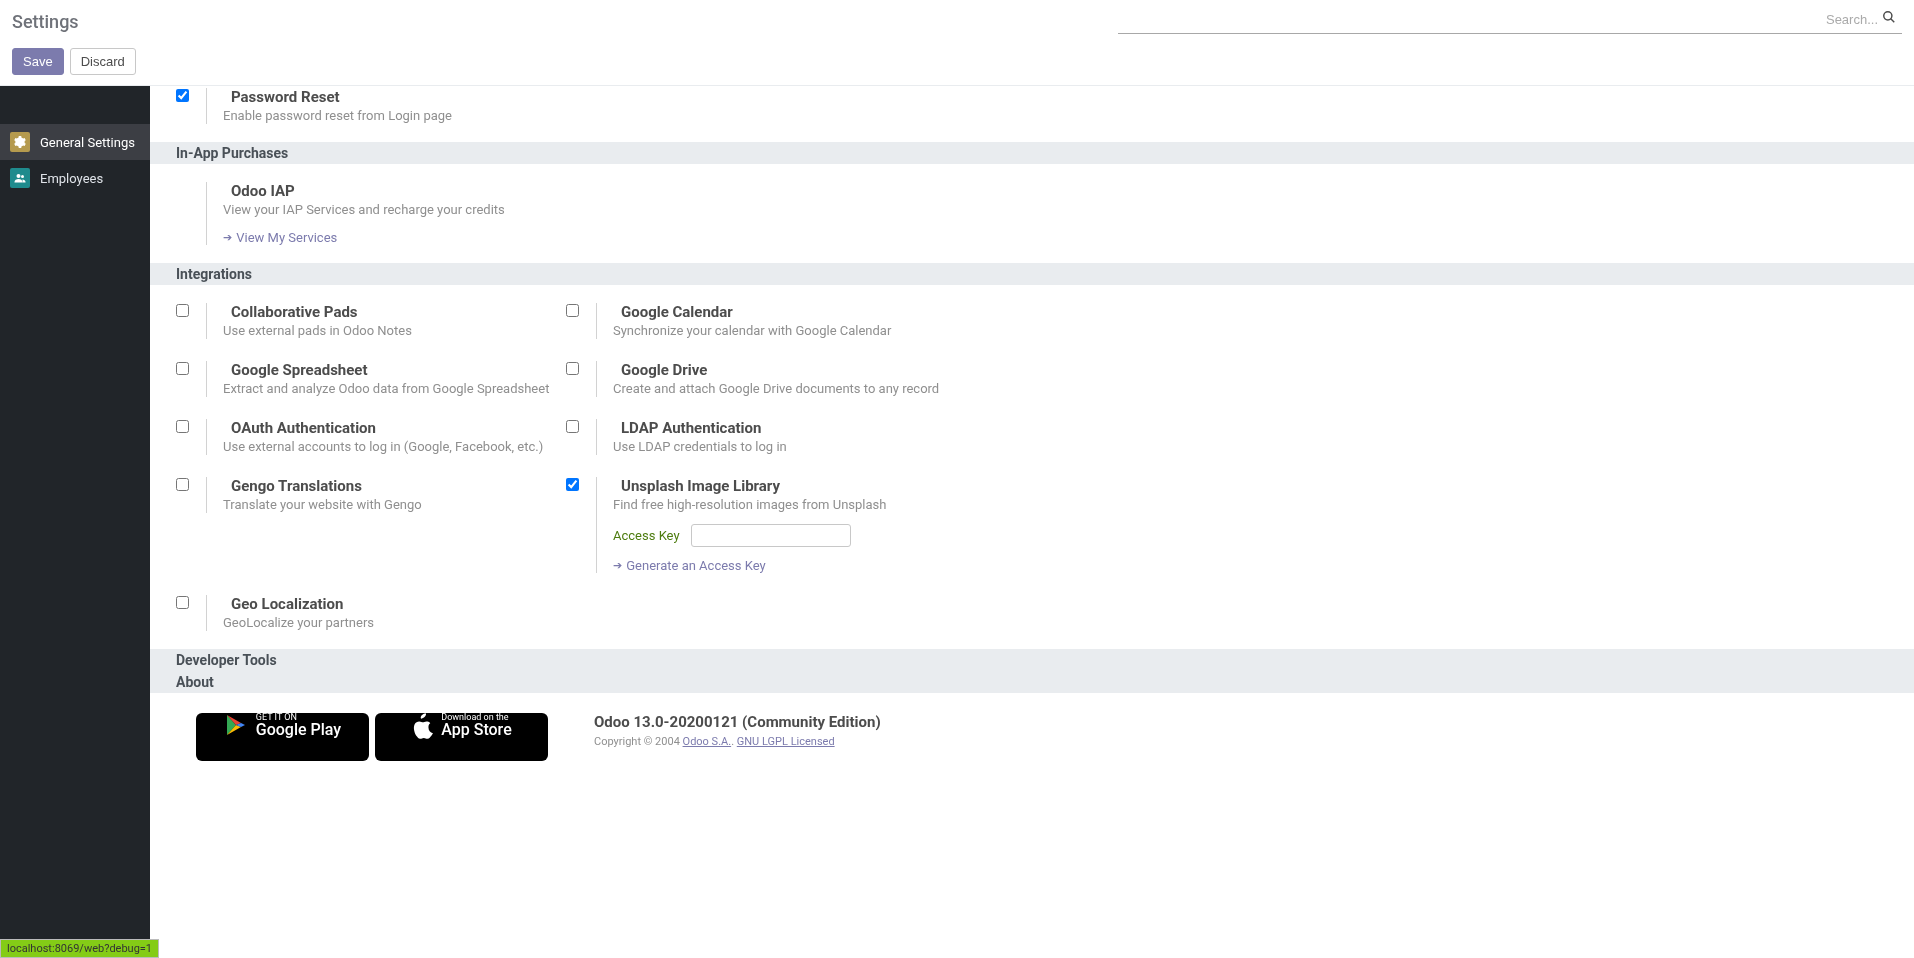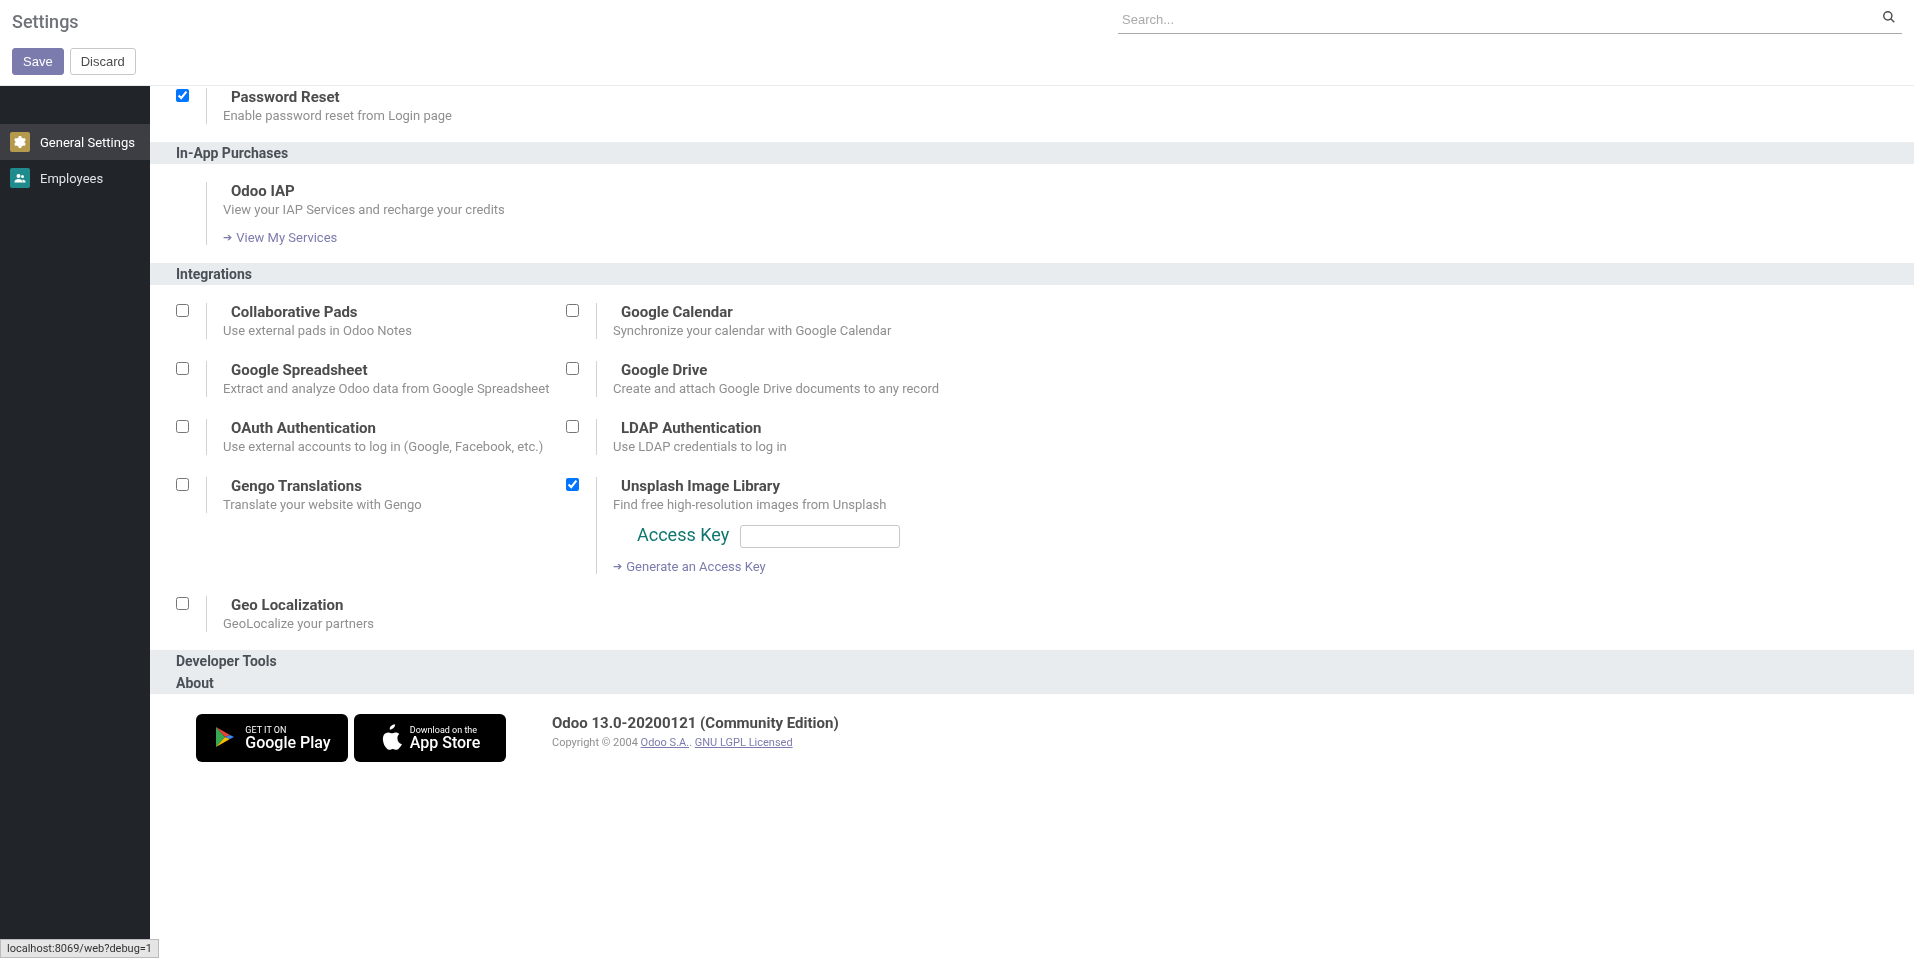--- a/index.html
+++ b/index.html
@@ -1,21 +1,21 @@
 <!DOCTYPE html>
 <html><head>
   <meta charset="utf-8">
   <style>
     * { margin: 0; padding: 0; box-sizing: border-box; }
     body { font-family: -apple-system, BlinkMacSystemFont, "Segoe UI", Roboto, "Helvetica Neue", Arial, sans-serif; font-size: 13px; color: #4c4c4c; background: #fff; overflow: hidden; }
     .viewport { width: 1914px; height: 958px; position: relative; display: flex; flex-direction: column; }
     .header { display: flex; align-items: center; justify-content: space-between; padding: 8px 12px; }
     .page-title { font-size: 18px; font-weight: 500; color: #6f7279; }
     .search-wrap { position: relative; flex: 0 0 784px; }
-    .search-input { width: 100%; border: none; border-bottom: 1px solid #a8a8a8; padding: 4px 24px 6px 4px; font-size: 13px; outline: none; background: transparent; }
+    .search-input { width: 100%; border: none; border-bottom: 1px solid #a8a8a8; padding: 4px 24px 6px 4px; font-size: 13px; outline: none; background: transparent; text-align: right; }
     .search-input::placeholder { color: #aaa; }
     .search-icon { position: absolute; right: 6px; top: 2px; color: #4c4c4c; font-size: 14px; pointer-events: none; }
     .action-bar { padding: 6px 12px 10px; border-bottom: 1px solid #e9ecef; display: flex; gap: 6px; align-items: center; }
     .btn { padding: 5px 10px; border-radius: 3px; border: 1px solid transparent; font-size: 13px; cursor: pointer; }
     .btn-primary { background: #7c7bad; color: #fff; border-color: #7c7bad; }
     .btn-default { background: #fff; color: #4c4c4c; border-color: #c8c8c8; }
     .body-row { flex: 1; display: flex; min-height: 0; }
     .sidebar { width: 150px; background: #212529; color: #fff; padding-top: 10px; flex-shrink: 0; }
     .side-item { display: flex; align-items: center; gap: 10px; padding: 8px 10px; cursor: pointer; font-size: 13px; color: #dfe3e8; }
     .side-item.selected { background: #3c3e44; color: #fff; margin-top: 28px; }
@@ -28,34 +28,34 @@
     .settings-grid.single { grid-template-columns: 1fr; }
     .setting-item { display: flex; align-items: flex-start; gap: 16px; }
     .check-col { width: 14px; padding-top: 1px; }
     .check-col input[type=checkbox] { width: 13px; height: 13px; cursor: pointer; }
     .setting-body { border-left: 1px solid #d2d2d2; padding-left: 16px; min-height: 36px; }
     .setting-title { font-weight: 700; color: #4c4c4c; font-size: 15px; margin-bottom: 2px; margin-left: 8px; }
     .setting-desc { color: #8f8f8f; font-size: 13px; }
     .setting-extras { margin-top: 12px; }
     .link-action { color: #7c7bad; cursor: pointer; display: inline-flex; align-items: center; gap: 4px; font-size: 13px; }
     .arrow-icon { font-size: 11px; }
-    .field-label { color: #0f766e; font-size: 18px; margin-right: 8px; margin-left: 24px; }
+    .field-label { color: #4d7c0f; font-size: 13px; margin-right: 8px; }
     .text-input { border: 1px solid #c8c8c8; border-radius: 3px; padding: 3px 6px; width: 160px; font-size: 13px; }
     .dev-links { padding: 16px 52px; }
     .dev-link { color: #7c7bad; cursor: pointer; font-size: 13px; display: block; margin-bottom: 3px; }
     .about-row { padding: 20px 46px; display: flex; gap: 46px; align-items: flex-start; }
     .store-buttons { display: flex; gap: 6px; }
-    .store-btn { width: 152px; height: 48px; background: #000; border-radius: 6px; color: #fff; display: flex; align-items: center; justify-content: center; gap: 8px; cursor: pointer; }
+    .store-btn { width: 173px; height: 48px; background: #000; border-radius: 6px; color: #fff; display: flex; justify-content: center; gap: 8px; cursor: pointer; }
     .store-btn .big { font-size: 16px; font-weight: 500; line-height: 1; }
     .store-btn .small { font-size: 9px; line-height: 1; }
     .about-text { flex: 1; }
     .about-title { font-weight: 700; color: #4c4c4c; font-size: 15px; margin-bottom: 4px; }
     .about-copy { font-size: 11px; color: #8f8f8f; }
     .about-copy a { color: #7c7bad; text-decoration: underline; }
-    .status-bar { position: absolute; bottom: 0; left: 0; background: #e5e5e5; border: 1px solid #bbb; padding: 2px 6px; font-size: 11px; color: #333; }
+    .status-bar { position: absolute; bottom: 0; left: 0; background: #84cc16; border: 1px solid #bbb; padding: 2px 6px; font-size: 11px; color: #333; }
     .partial-item { margin: 0 0 18px 0; }
   </style>
 </head>
 <body>
 
 <div class="viewport">
   <div class="header">
     <div class="page-title">Settings</div>
     <div class="search-wrap">
       <input class="search-input" type="text" placeholder="Search..." style="">

